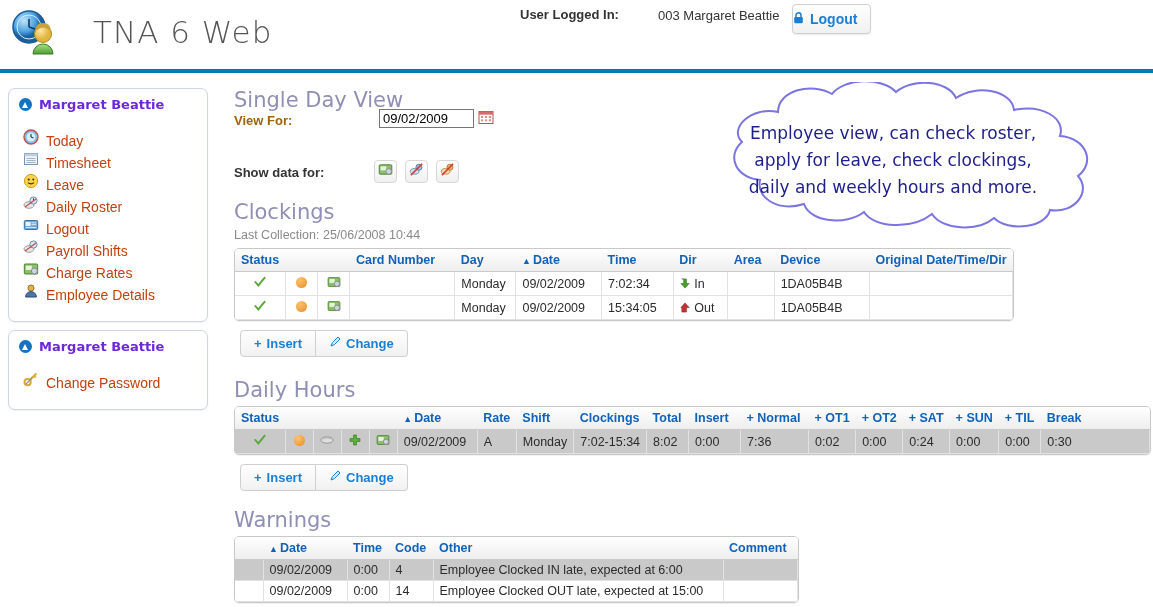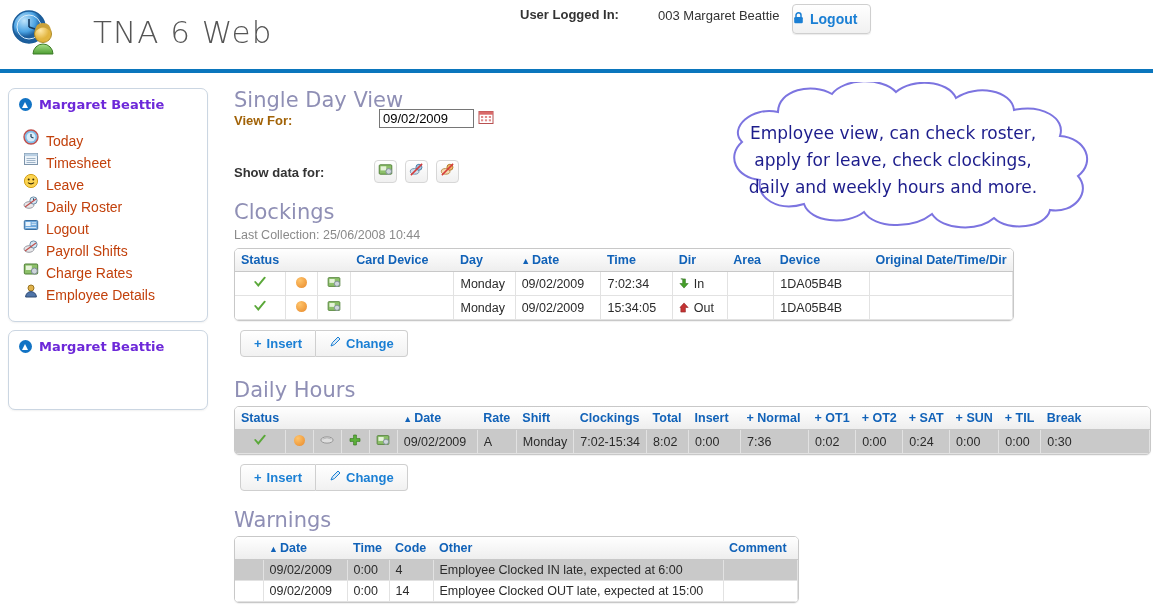--- a/index.html
+++ b/index.html
@@ -302,20 +302,33 @@
         <span class="txt">Employee Details</span>
       </div>
     </div>
   </div>
 
   <div class="panel" id="panel2">
     <div class="panel-head">
       <span class="dot-up"></span>
       <span>Margaret Beattie</span>
     </div>
+    <div class="nav-list">
+      <div class="nav-item">
+        <span class="ico">
+          <svg width="16" height="16" viewBox="0 0 16 16">
+            <circle cx="4.6" cy="11.2" r="3.1" fill="none" stroke="#d8a93a" stroke-width="2"></circle>
+            <path d="M6.6 9 L13.5 2.5" stroke="#d8a93a" stroke-width="2"></path>
+            <path d="M11 5 L12.6 6.6" stroke="#d8a93a" stroke-width="2"></path>
+            <path d="M3 13 L9 7" stroke="#8a9199" stroke-width="1.1"></path>
+          </svg>
+        </span>
+        <span class="txt">Change Password</span>
+      </div>
+    </div>
   </div>
 
   <div id="main">
 
     <div class="sect-title">Single Day View</div>
 
     <div id="view-for-label">View For:</div>
     <input id="date-input" type="text" value="09/02/2009" style="">
     <span id="cal-icon">
       <svg width="16" height="16" viewBox="0 0 16 16">
@@ -367,21 +380,21 @@
       <div class="sect-title" style="margin-left:0;">Clockings</div>
       <div style="color:#8a8a8a; font-size:12.5px; margin:0 0 6px 0;">Last Collection: 25/06/2008 10:44</div>
 
       <div class="grid-wrap">
         <table class="grid">
           <thead>
             <tr>
               <th style="width:44px;">Status</th>
               <th style="width:34px;"></th>
               <th style="width:34px;"></th>
-              <th style="width:108px;">Card Device</th>
+              <th style="width:108px;">Card Number</th>
               <th style="width:62px;">Day</th>
               <th style="width:88px;"><span class="sortmark">▲</span><span>Date</span></th>
               <th style="width:74px;">Time</th>
               <th style="width:56px;">Dir</th>
               <th style="width:48px;">Area</th>
               <th style="width:100px;">Device</th>
               <th>Original Date/Time/Dir</th>
             </tr>
           </thead>
           <tbody>

